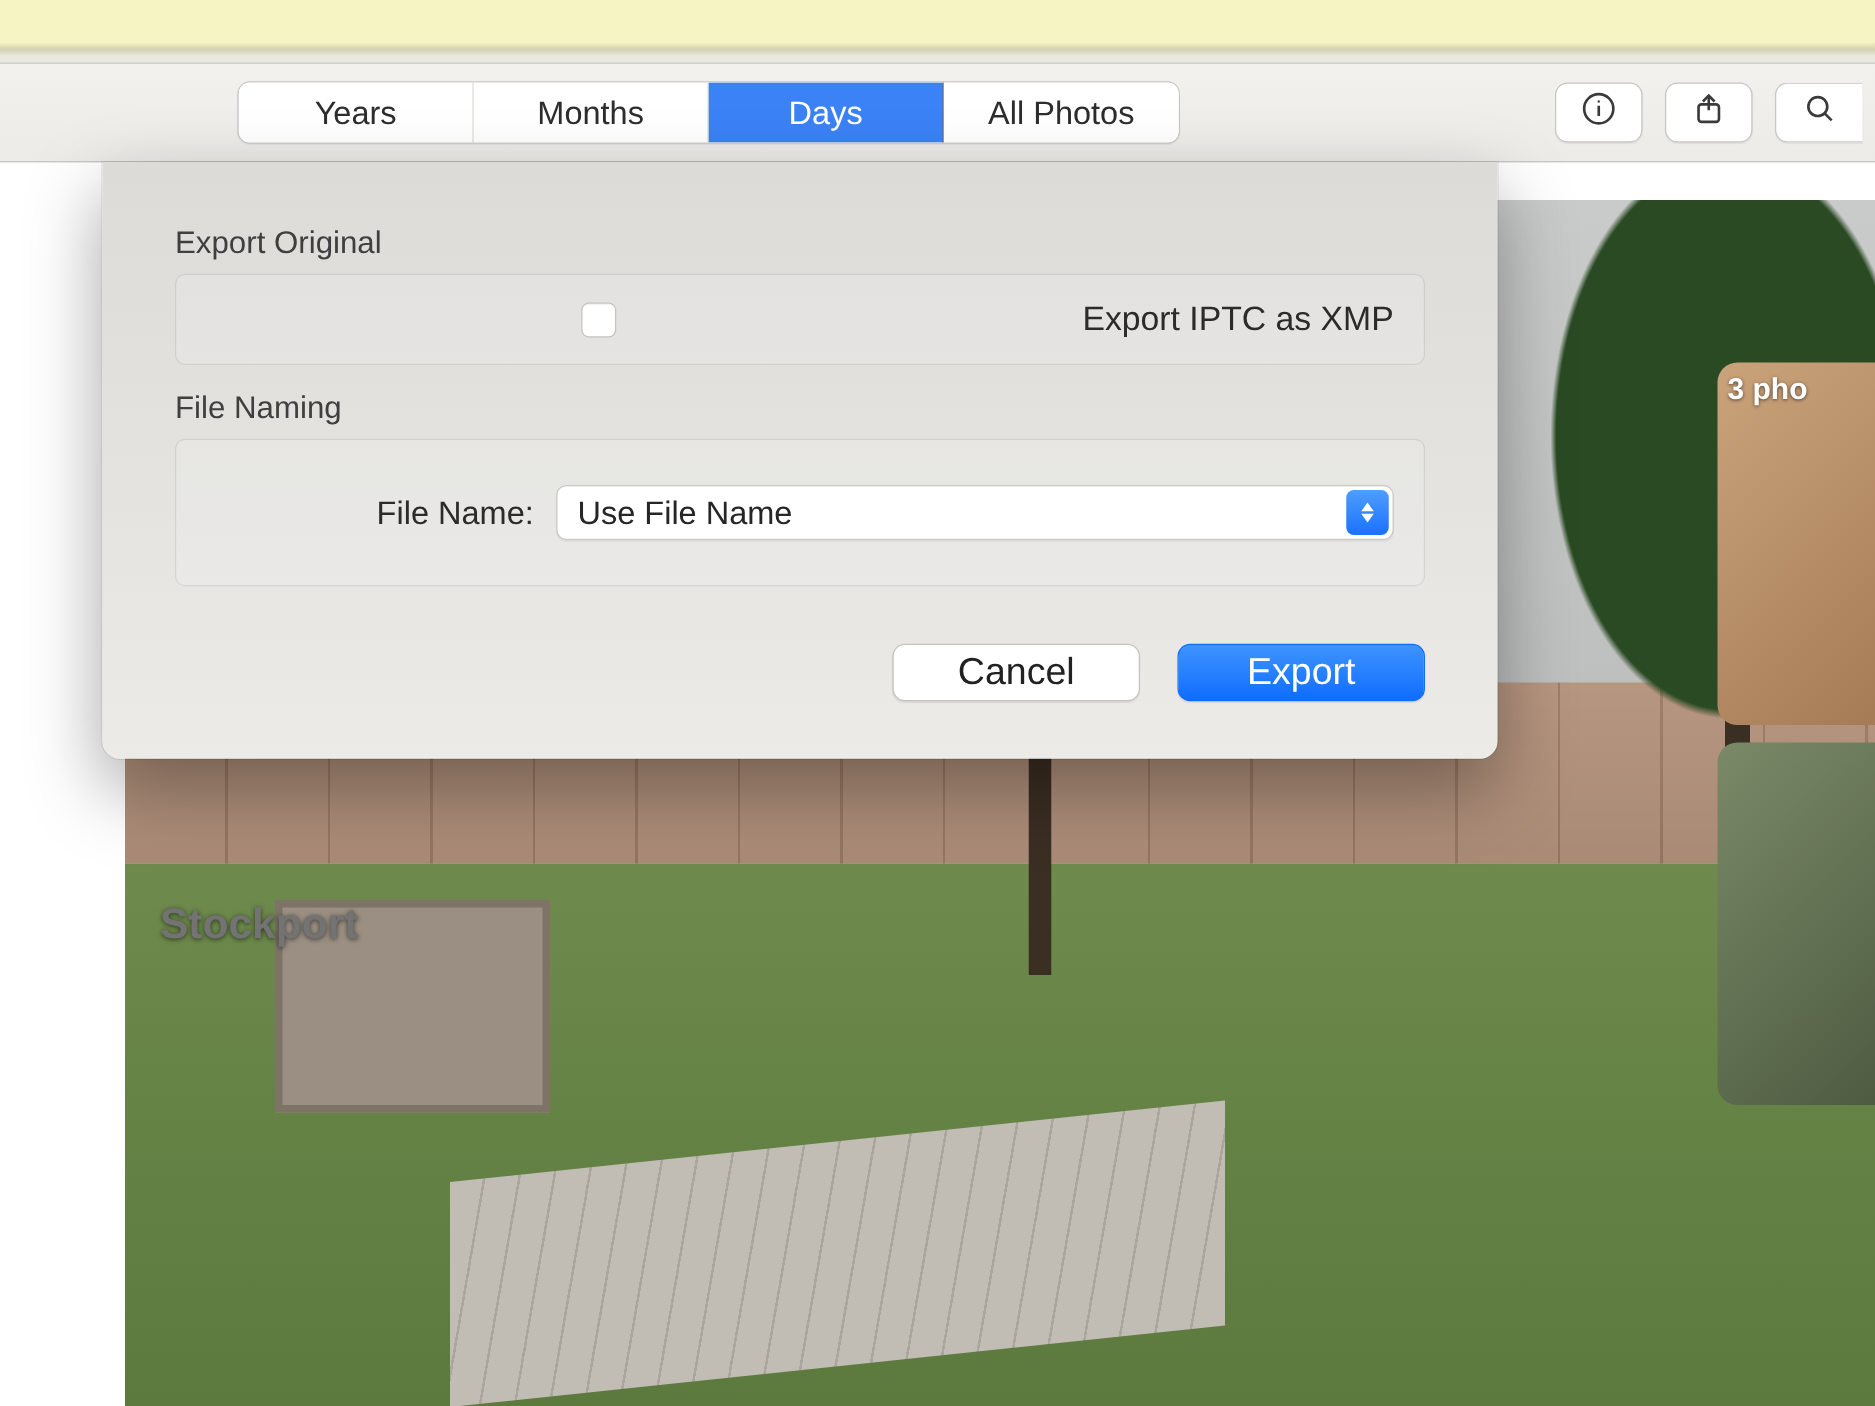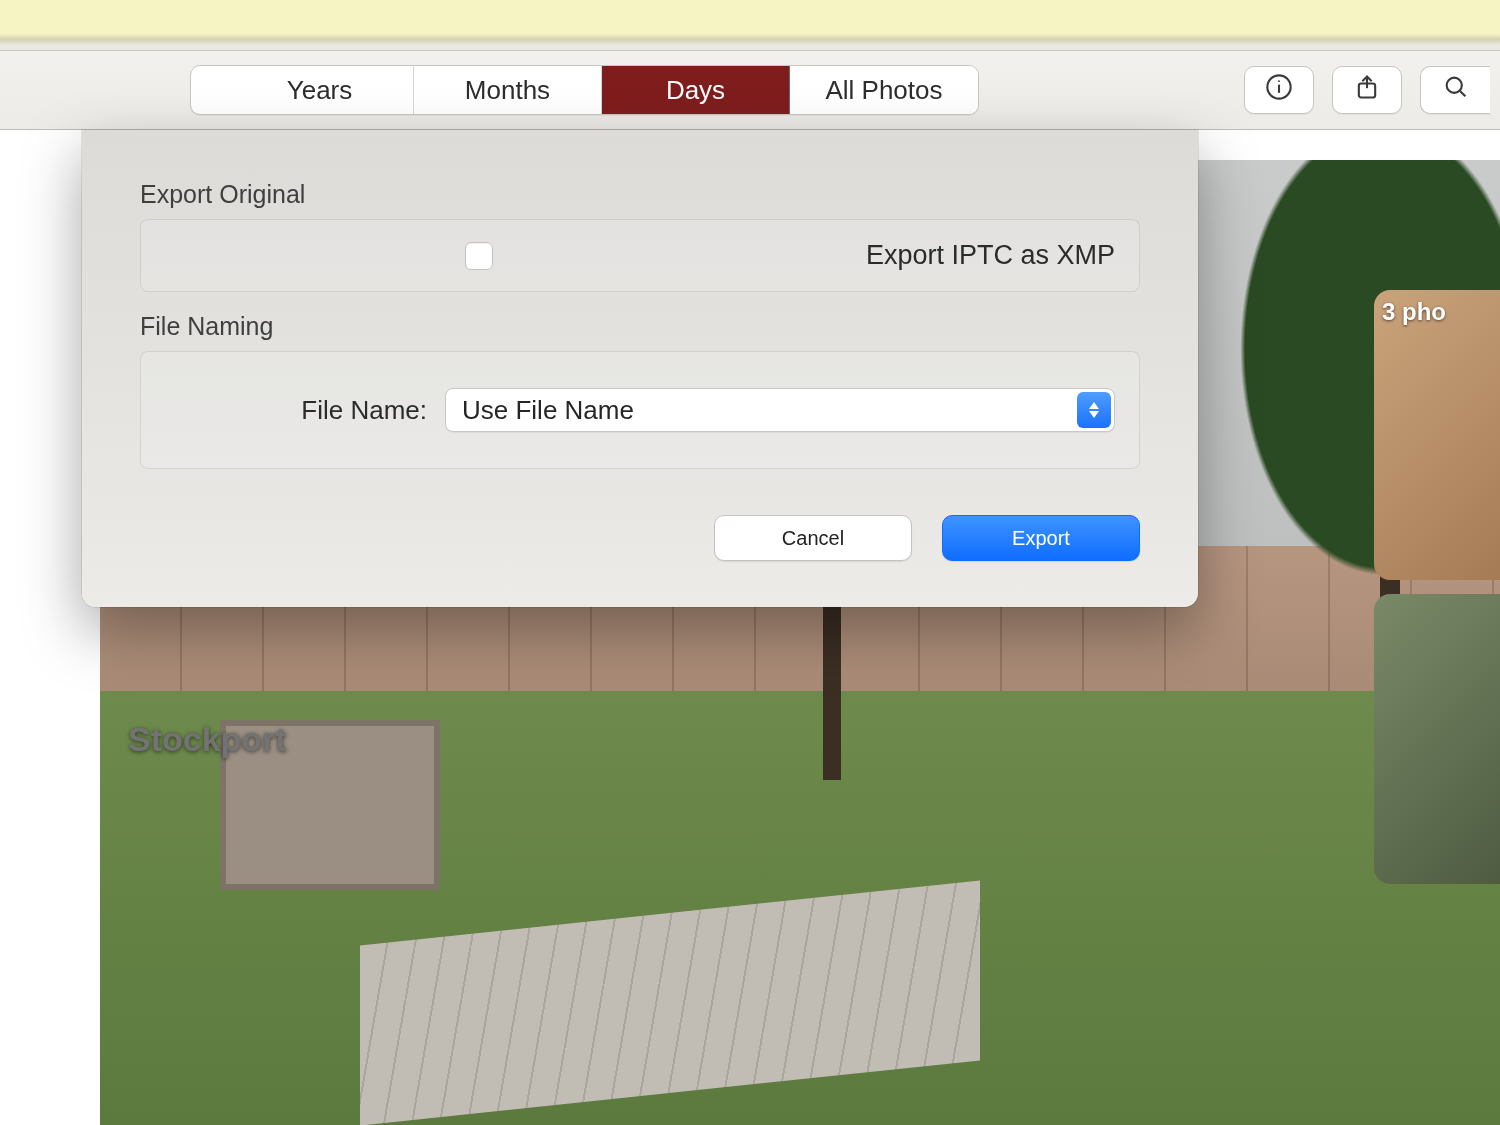--- a/index.html
+++ b/index.html
@@ -21,37 +21,36 @@
     align-items: center;
     padding-left: 190px;
   }
   .segmented {
     display: inline-flex;
     border: 1px solid #c7c6c2;
     border-radius: 10px;
     overflow: hidden;
     background: #fff;
     box-shadow: 0 1px 1px rgba(0,0,0,.06);
-    padding-left: 35px;
   }
   .segmented .seg {
     width: 188px;
     height: 48px;
     display: flex;
     align-items: center;
     justify-content: center;
     font-size: 26px;
     color: #2d2d2d;
     border-right: 1px solid #d7d6d2;
     background: #ffffff;
     cursor: pointer;
   }
   .segmented .seg:last-child { border-right: none; }
   .segmented .seg.active {
-    background: #7f1d1d;
+    background: #3b82f6;
     color: #ffffff;
     border-right-color: #6b6b6b;
   }
 
   .toolbar-right {
     position: absolute;
     right: 0;
     top: 66px;
     display: flex;
     gap: 18px;
@@ -188,21 +187,21 @@
   }
   .checkbox-label { font-size: 27px; color:#2b2b2b; }
 
   .button-row {
     display: flex; justify-content: flex-end; gap: 30px; margin-top: 46px;
   }
   .mac-btn {
     min-width: 198px; height: 46px;
     border-radius: 10px; border: 1px solid #c4c3bf;
     background:#fff; color:#222;
-    font-size: 20px;
+    font-size: 30px;
     display:flex; align-items:center; justify-content:center;
     box-shadow: 0 1px 1px rgba(0,0,0,.08);
     cursor: pointer;
   }
   .mac-btn.primary {
     background: linear-gradient(180deg,#3f94ff,#0f6dff);
     border-color:#0f6dff; color:#fff;
   }
 </style>
 </head>

